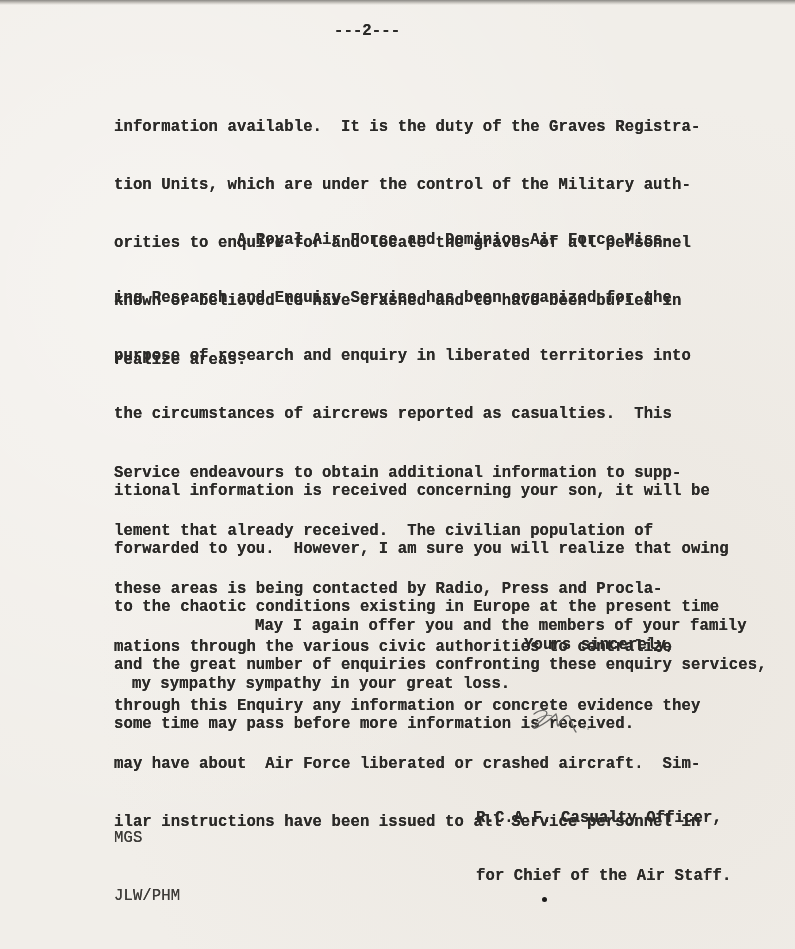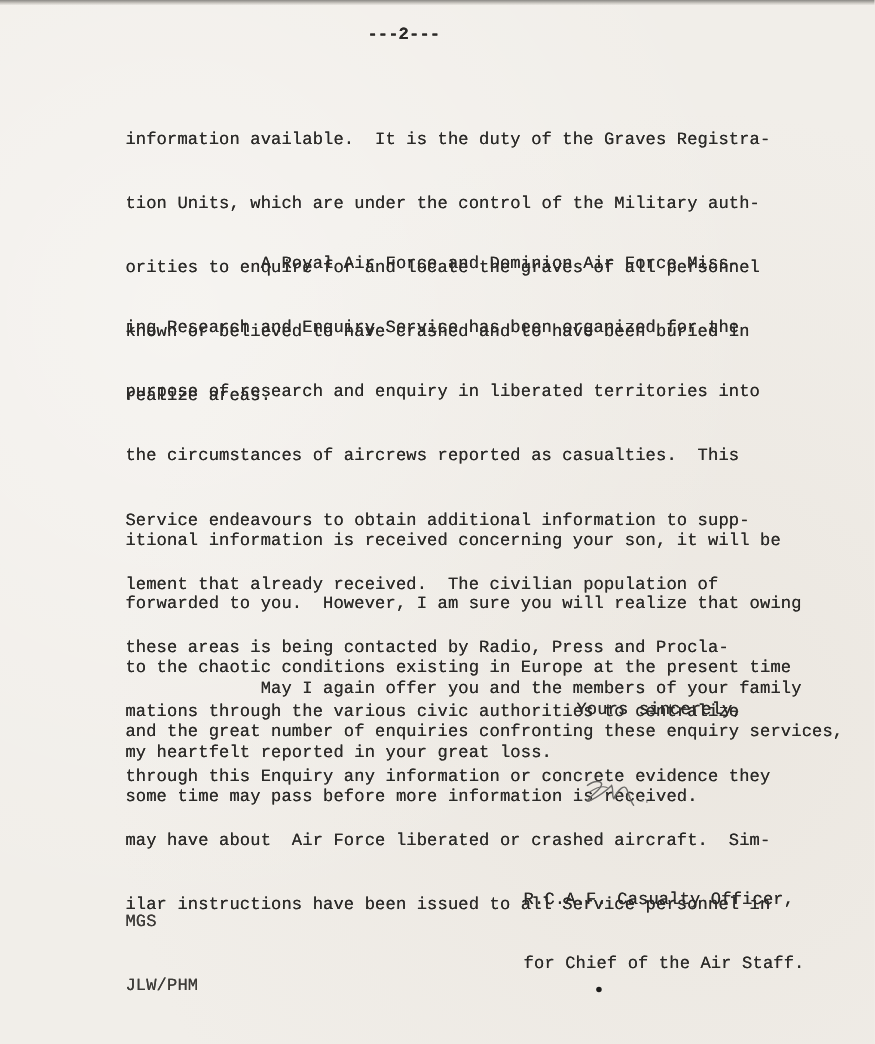--- a/index.html
+++ b/index.html
@@ -31,35 +31,35 @@
       background: linear-gradient(#8a8884, #cfccc6 60%, rgba(241,238,233,0));
     }
     .typed {
       position: absolute;
       font-family: "Liberation Mono", "DejaVu Sans Mono", monospace;
       font-size: 15.6px;
       color: #2b2a28;
       letter-spacing: 0.1px;
       white-space: pre;
       line-height: 19.4px;
-      font-weight: normal;
+      font-weight: bold;
       text-shadow: 0 0 0.4px #3a3835;
     }
     .page-number {
       left: 334px;
       top: 22px;
       font-weight: bold;
     }
     .para {
       left: 114px;
     }
     .para-1 { top: 79px; }
     .para-2 { top: 192px; }
     .para-3 { top: 443px; }
-    .para-4 { top: 578px; }
+    .para-4 { top: 578px; margin-left: 18px; }
     .closing {
       left: 524px;
       top: 636px;
     }
     .sig-block {
       left: 476px;
       top: 770px;
     }
     .initials {
       left: 114px;
@@ -118,21 +118,21 @@
   <div class="typed para para-3">
     <span class="line">itional information is received concerning your son, it will be</span>
     <span class="line">forwarded to you.  However, I am sure you will realize that owing</span>
     <span class="line">to the chaotic conditions existing in Europe at the present time</span>
     <span class="line">and the great number of enquiries confronting these enquiry services,</span>
     <span class="line">some time may pass before more information is received.</span>
   </div>
 
   <div class="typed para para-4">
     <span class="line">             May I again offer you and the members of your family</span>
-    <span class="line">my heartfelt reported in your great loss.</span>
+    <span class="line">my sympathy sympathy in your great loss.</span>
   </div>
 
   <div class="typed closing">Yours sincerely,</div>
 
   <svg class="signature" viewBox="0 0 70 34">
     <path d="M8 10 C 16 4, 26 6, 18 14 C 12 20, 4 26, 10 24 C 18 20, 26 14, 30 10 C 32 14, 30 20, 32 22 C 36 14, 42 8, 44 14 C 46 20, 48 26, 50 28" fill="none" stroke="#6b6a68" stroke-width="1.3" stroke-linecap="round"></path>
     <path d="M10 16 C 16 12, 22 10, 26 12" fill="none" stroke="#6b6a68" stroke-width="1" stroke-linecap="round"></path>
     <circle cx="58" cy="24" r="0.8" fill="#8a8884"></circle>
     <circle cx="62" cy="25" r="0.8" fill="#8a8884"></circle>
   </svg>

